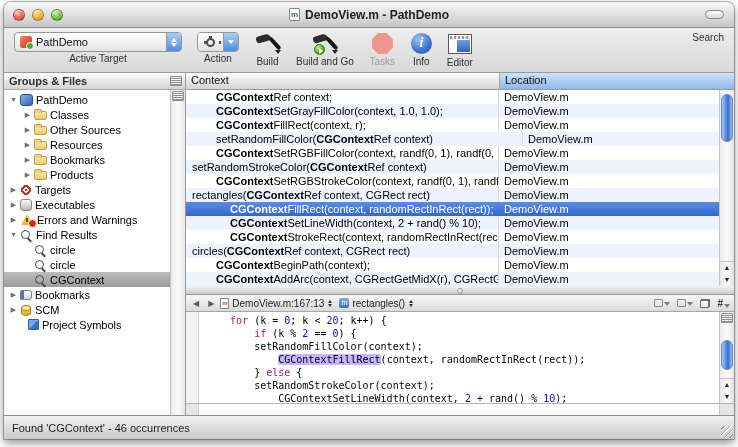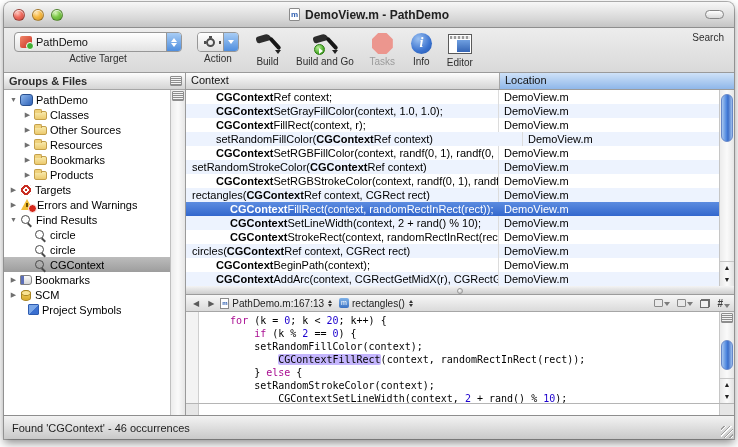--- a/index.html
+++ b/index.html
@@ -296,20 +296,25 @@
               <span class="ic ic-folder"></span>
               <span class="lbl">Products</span>
             </div>
             <div class="tree-item" style="padding-left: 4px;">
               <span class="disc">▶</span>
               <span class="ic ic-target"></span>
               <span class="lbl">Targets</span>
             </div>
             <div class="tree-item" style="padding-left: 4px;">
               <span class="disc">▶</span>
+              <span class="ic ic-executable"></span>
+              <span class="lbl">Executables</span>
+            </div>
+            <div class="tree-item" style="padding-left: 4px;">
+              <span class="disc">▶</span>
               <span class="ic ic-warning"></span>
               <span class="lbl">Errors and Warnings</span>
             </div>
             <div class="tree-item" style="padding-left: 4px;">
               <span class="disc">▼</span>
               <span class="ic ic-magnifier"></span>
               <span class="lbl">Find Results</span>
             </div>
             <div class="tree-item" style="padding-left: 18px;">
               <span class="disc"></span>
@@ -424,21 +429,21 @@
       </div>
 
       <div class="hsplit">
         <span class="dimple"></span>
       </div>
 
       <div class="editor-nav">
         <span class="nav-btn">◀</span>
         <span class="nav-btn">▶</span>
         <span class="nav-doc">m</span>
-        <span>PathDemo.m:167:13</span>
+        <span>DemoView.m:167:13</span>
         <span class="nav-step">
             <i class="u"></i>
             <i class="d"></i>
           </span>
         <span class="nav-chip">m</span>
         <span>rectangles()</span>
         <span class="nav-step">
             <i class="u"></i>
             <i class="d"></i>
           </span>

